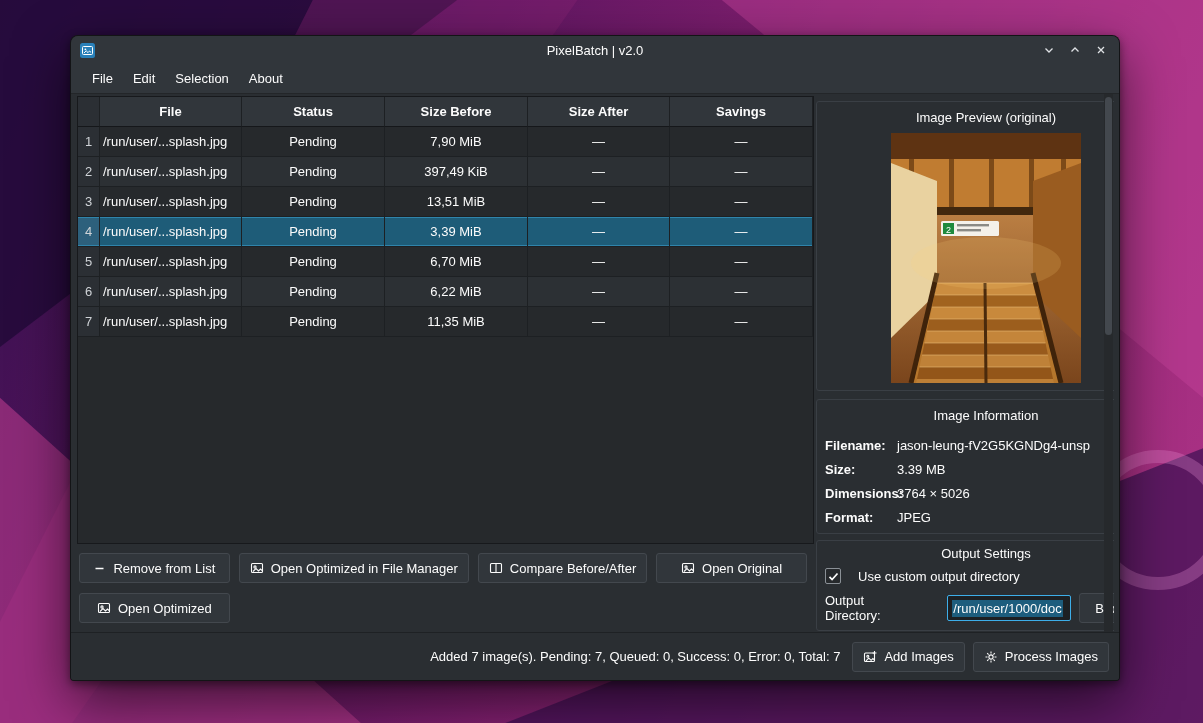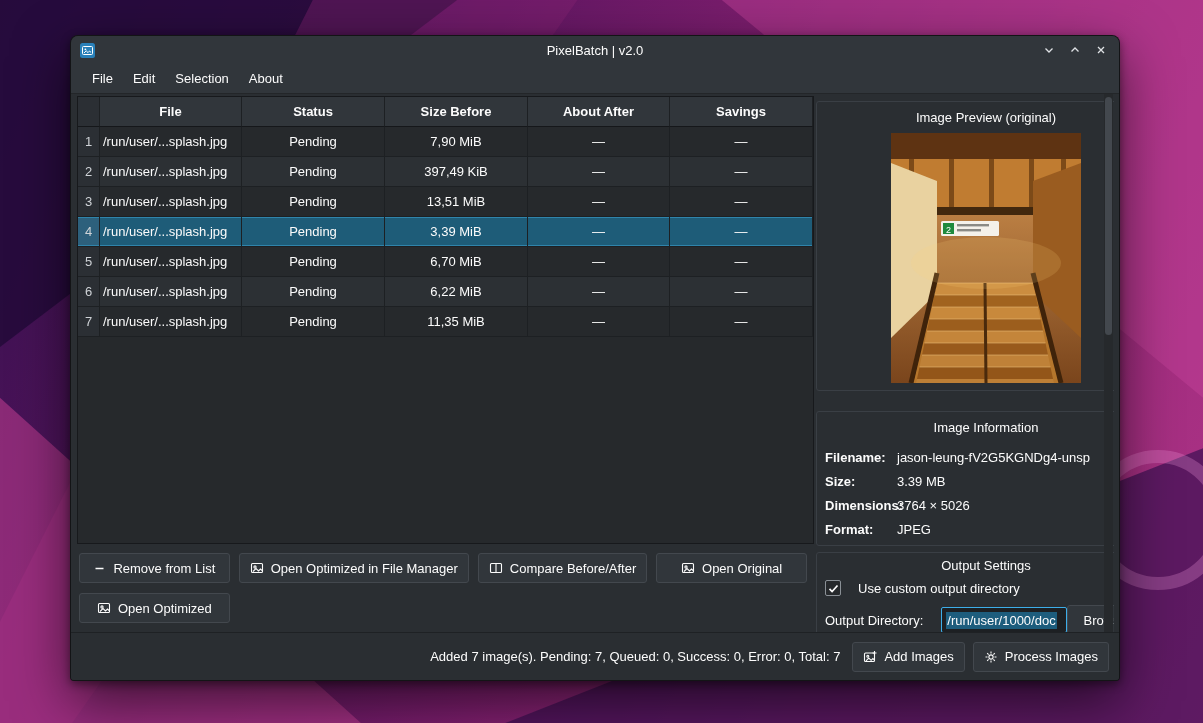--- a/index.html
+++ b/index.html
@@ -63,31 +63,31 @@
     color:#fcfcfc; display:flex; align-items:center; justify-content:center; gap:7px;
     font-size:13px; padding:0 10px; cursor:pointer; white-space:nowrap;
     font-family:inherit; }
   .btn svg { flex:none; }
 
   
   .panel { position:absolute; left:745px; top:0; width:298px; height:540px; overflow:hidden; }
   .group { width:340px; border:1px solid #3a3f45; border-radius:3px; background:#2a2e32; }
   .group-title { text-align:center; padding-top:8px; font-size:13px; }
   .g1 { margin-top:7px; height:290px; }
-  .g2 { margin-top:20px; height:135px; }
+  .g2 { margin-top:8px; height:135px; }
   .g3 { margin-top:6px; height:91px; }
   .preview-wrap { display:flex; justify-content:center; margin-top:8px; }
   .info-rows { margin-top:10px; }
   .info-row { display:flex; height:24px; align-items:center; padding-left:8px; }
   .info-label { width:72px; font-weight:bold; flex:none; }
   .info-value { white-space:nowrap; }
   .chk-row { display:flex; align-items:center; gap:17px; padding-left:8px; margin-top:7px; }
   .checkbox { width:16px; height:16px; border:1px solid #8a9096; border-radius:2px;
     display:flex; align-items:center; justify-content:center; background:#26292c; cursor:pointer; }
-  .dir-row { display:flex; align-items:center; gap:0; padding-left:8px; margin-top:9px; }
+  .dir-row { display:flex; align-items:center; gap:8px; padding-left:8px; margin-top:9px; }
   .dir-input { width:126px; height:26px; background:#1d2023; border:1px solid #3daee9;
     border-radius:2px; display:flex; align-items:center; padding:0 4px; overflow:hidden; cursor:text;margin-left:18px; }
   .dir-input .sel { background:#1d5d7d; white-space:nowrap; padding:1px 1px; }
   .browse-btn { width:76px; flex:none; }
 
   
   .scrollbar { position:absolute; left:1033px; top:0; width:9px; height:540px; background:#26292c; }
   .scroll-thumb { position:absolute; left:1px; top:3px; width:7px; height:238px;
     background:#43484e; border-radius:4px; cursor:grab; }
 
@@ -146,21 +146,21 @@
   </div>
 
   <div class="main">
 
     <div class="table">
       <div class="trow thead">
         <div class="cell num"></div>
         <div class="cell">File</div>
         <div class="cell">Status</div>
         <div class="cell">Size Before</div>
-        <div class="cell">About After</div>
+        <div class="cell">Size After</div>
         <div class="cell">Savings</div>
       </div>
 
       <div class="trow odd">
         <div class="cell num">1</div>
         <div class="cell file">/run/user/...splash.jpg</div>
         <div class="cell">Pending</div>
         <div class="cell">7,90 MiB</div>
         <div class="cell">—</div>
         <div class="cell">—</div>

